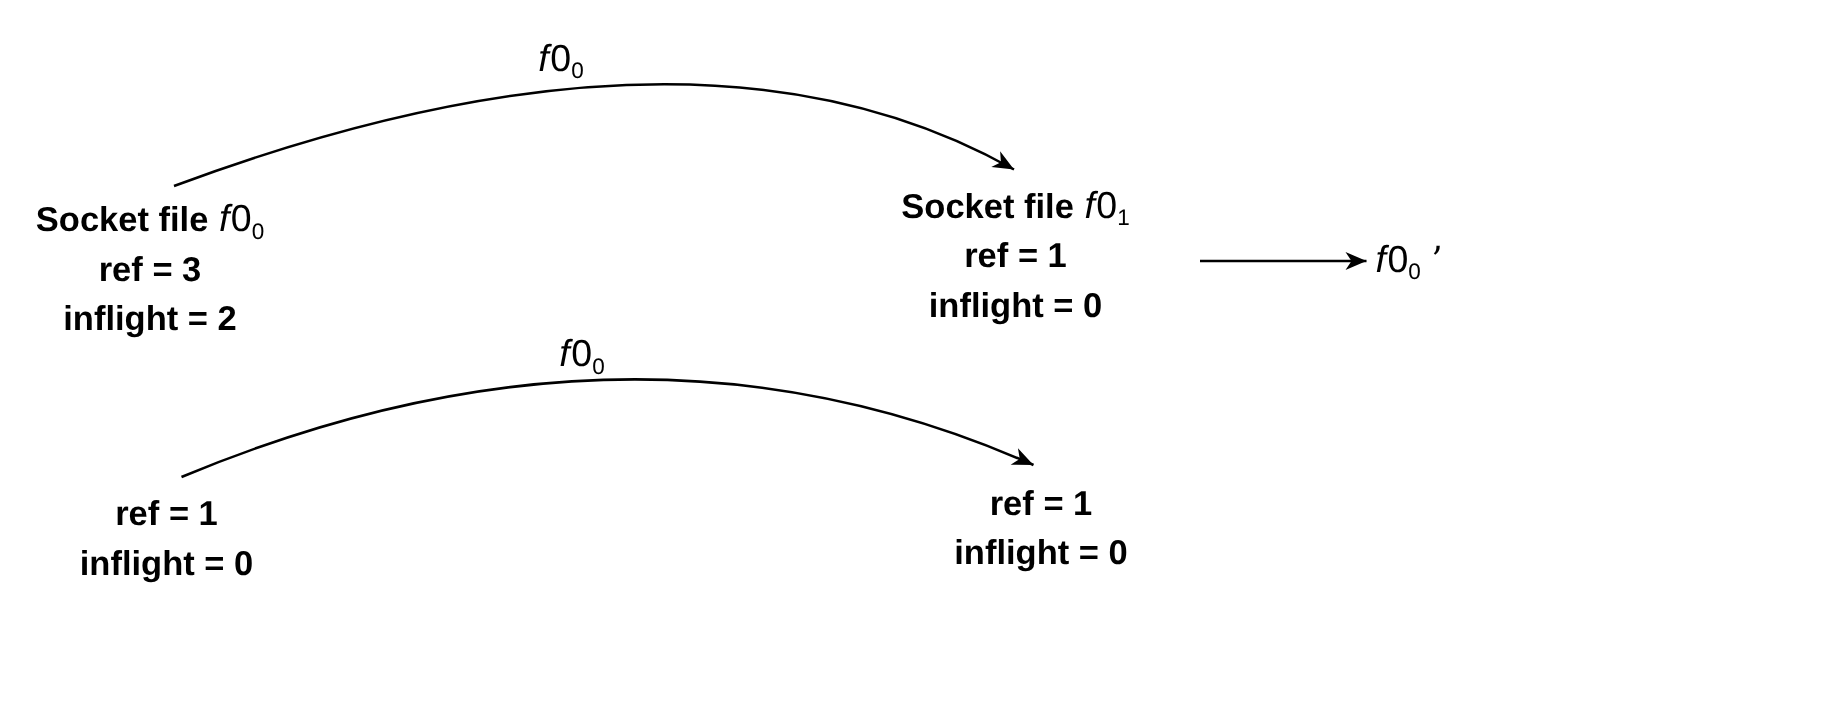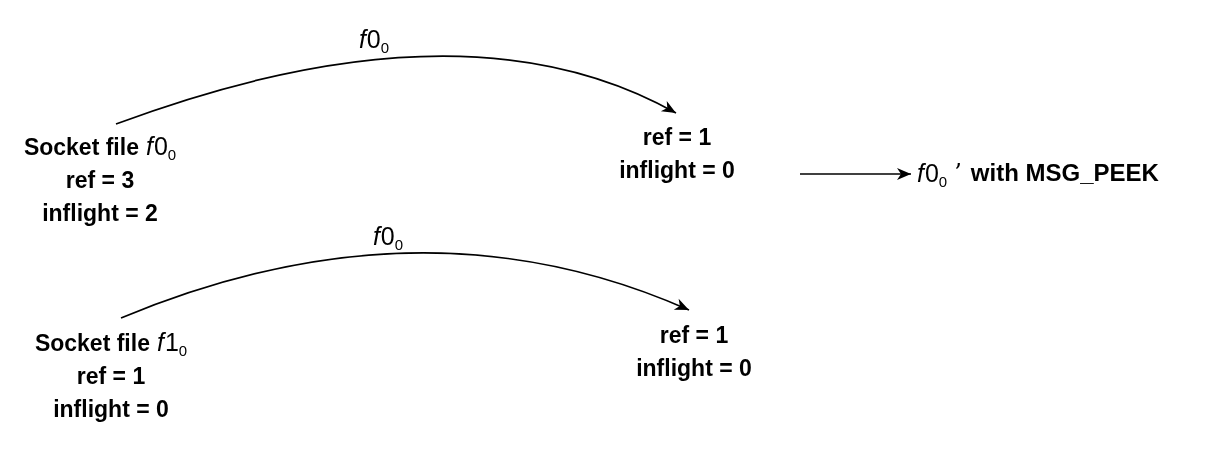--- a/index.html
+++ b/index.html
@@ -96,44 +96,43 @@
 
   <div class="node" style="left:-10px; top:130px;">
     <div class="node-title">
       <span>Socket file</span><span class="math"><span class="mf">f</span><span>0</span><sub>0</sub></span>
     </div>
     <div class="node-ref">ref = 3</div>
     <div class="node-inflight">inflight = 2</div>
   </div>
 
   <div class="node" style="left:567px; top:121px;">
+    <div class="node-title">
+      <span>Socket file</span><span class="math"><span class="mf">f</span><span>0</span><sub>1</sub></span>
+    </div>
     <div class="node-ref">ref = 1</div>
     <div class="node-inflight">inflight = 0</div>
   </div>
 
   <div class="node" style="left:1px; top:326px;">
-    <div class="node-title">
-      <span>Socket file</span><span class="math"><span class="mf">f</span><span>1</span><sub>0</sub></span>
-    </div>
     <div class="node-ref">ref = 1</div>
     <div class="node-inflight">inflight = 0</div>
   </div>
 
   <div class="node" style="left:584px; top:319px;">
     <div class="node-ref">ref = 1</div>
     <div class="node-inflight">inflight = 0</div>
   </div>
 
   <div class="edge-label" style="left:334px; top:24px;">
     <span class="math"><span class="mf">f</span><span>0</span><sub>0</sub></span>
   </div>
 
   <div class="edge-label" style="left:348px; top:221px;">
     <span class="math"><span class="mf">f</span><span>0</span><sub>0</sub></span>
   </div>
 
   <div class="peek-label">
     <span class="math"><span class="mf">f</span><span>0</span><sub>0</sub></span>
     <span class="peek-prime">’</span>
-    <span class="peek-text">with MSG_PEEK</span>
   </div>
 
 </div>
 
 </body></html>

